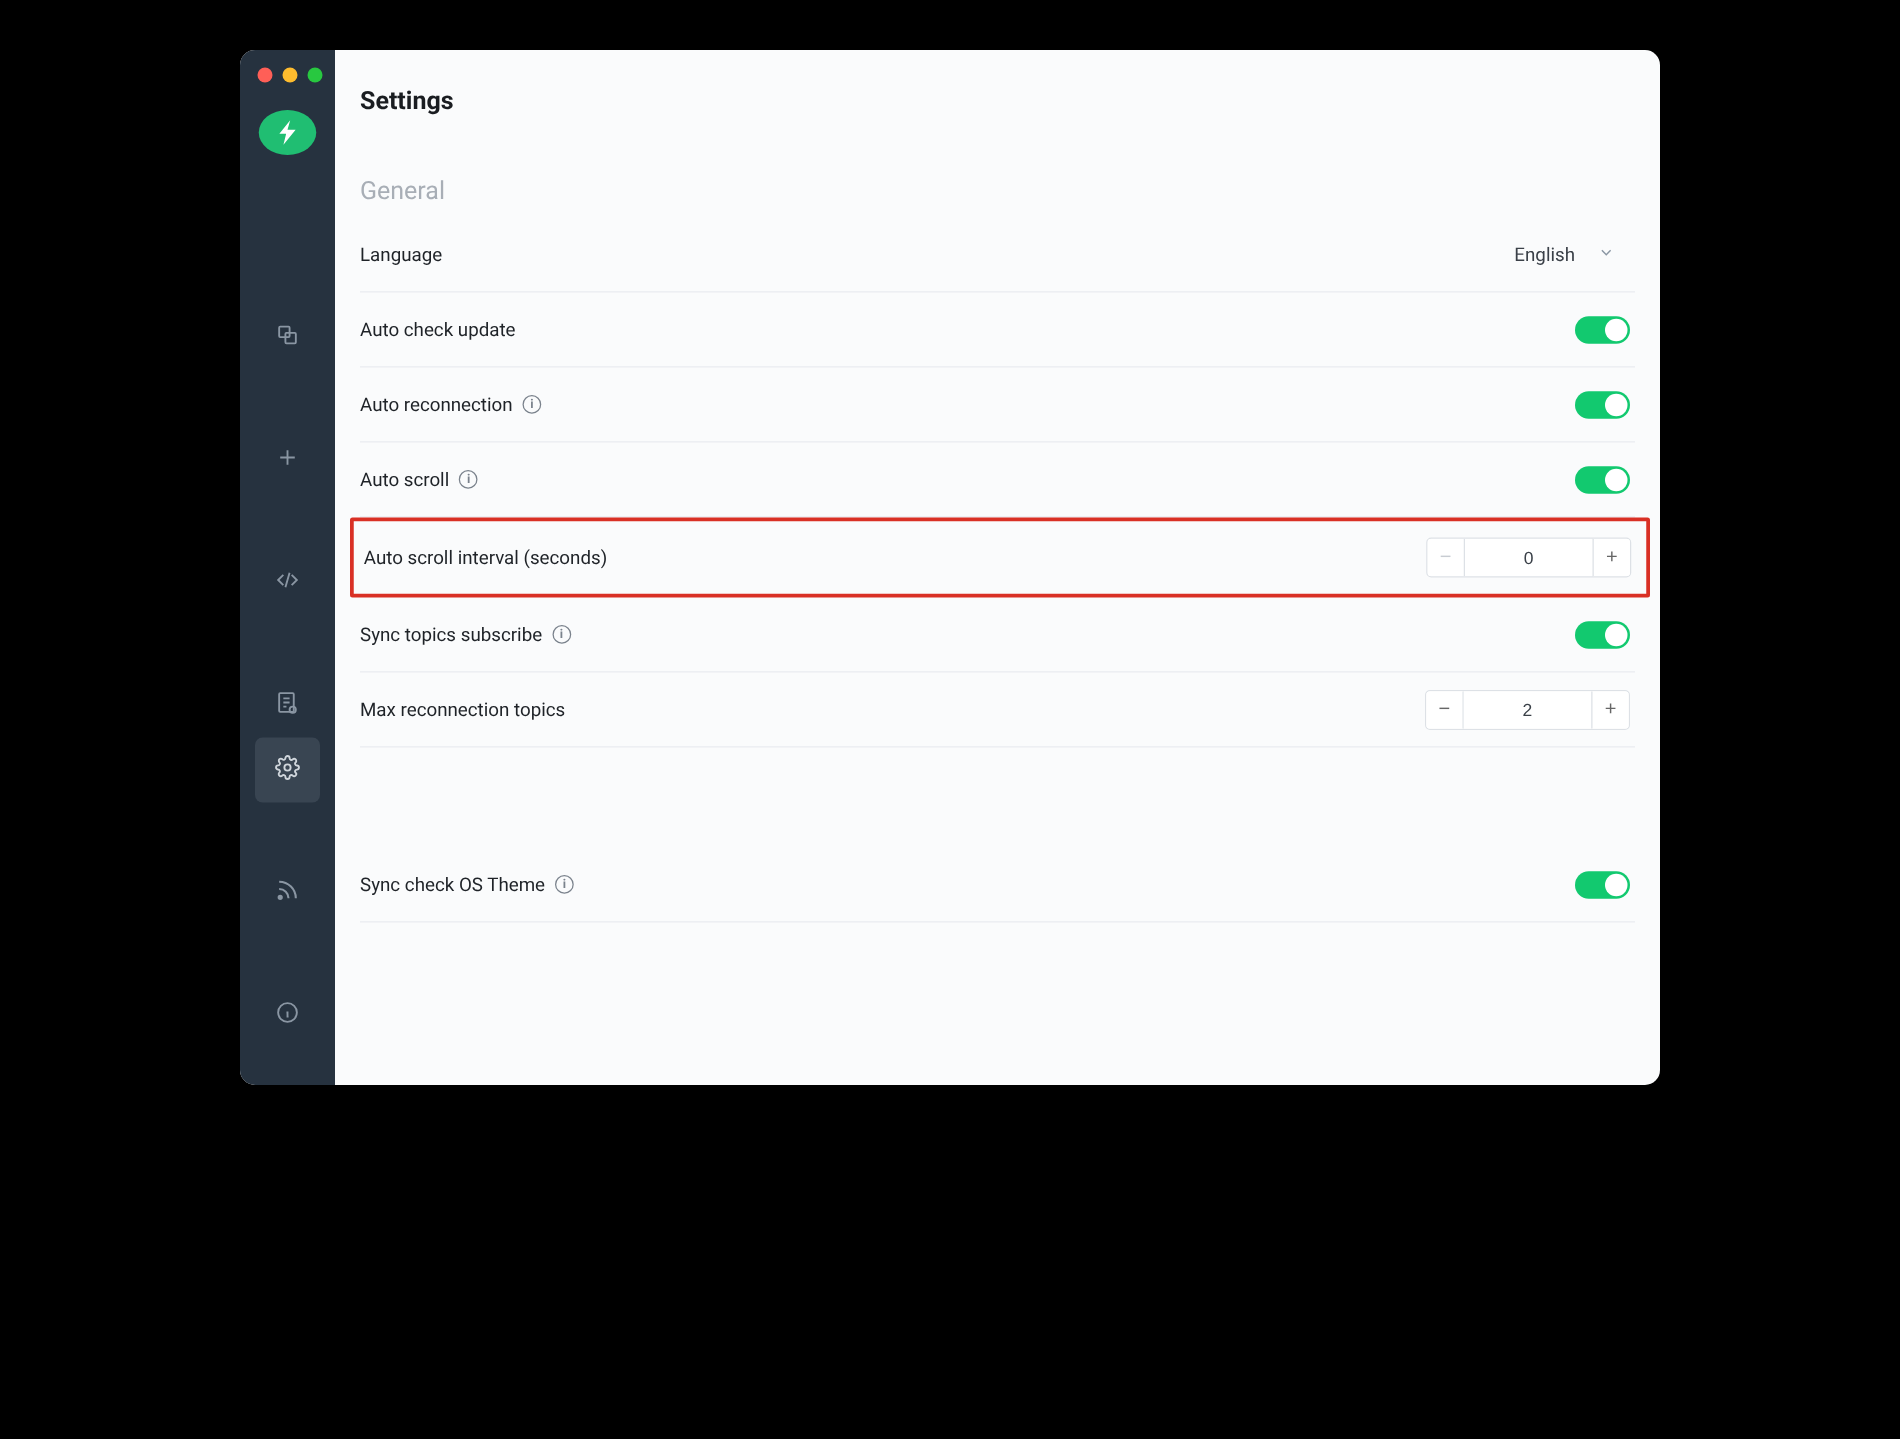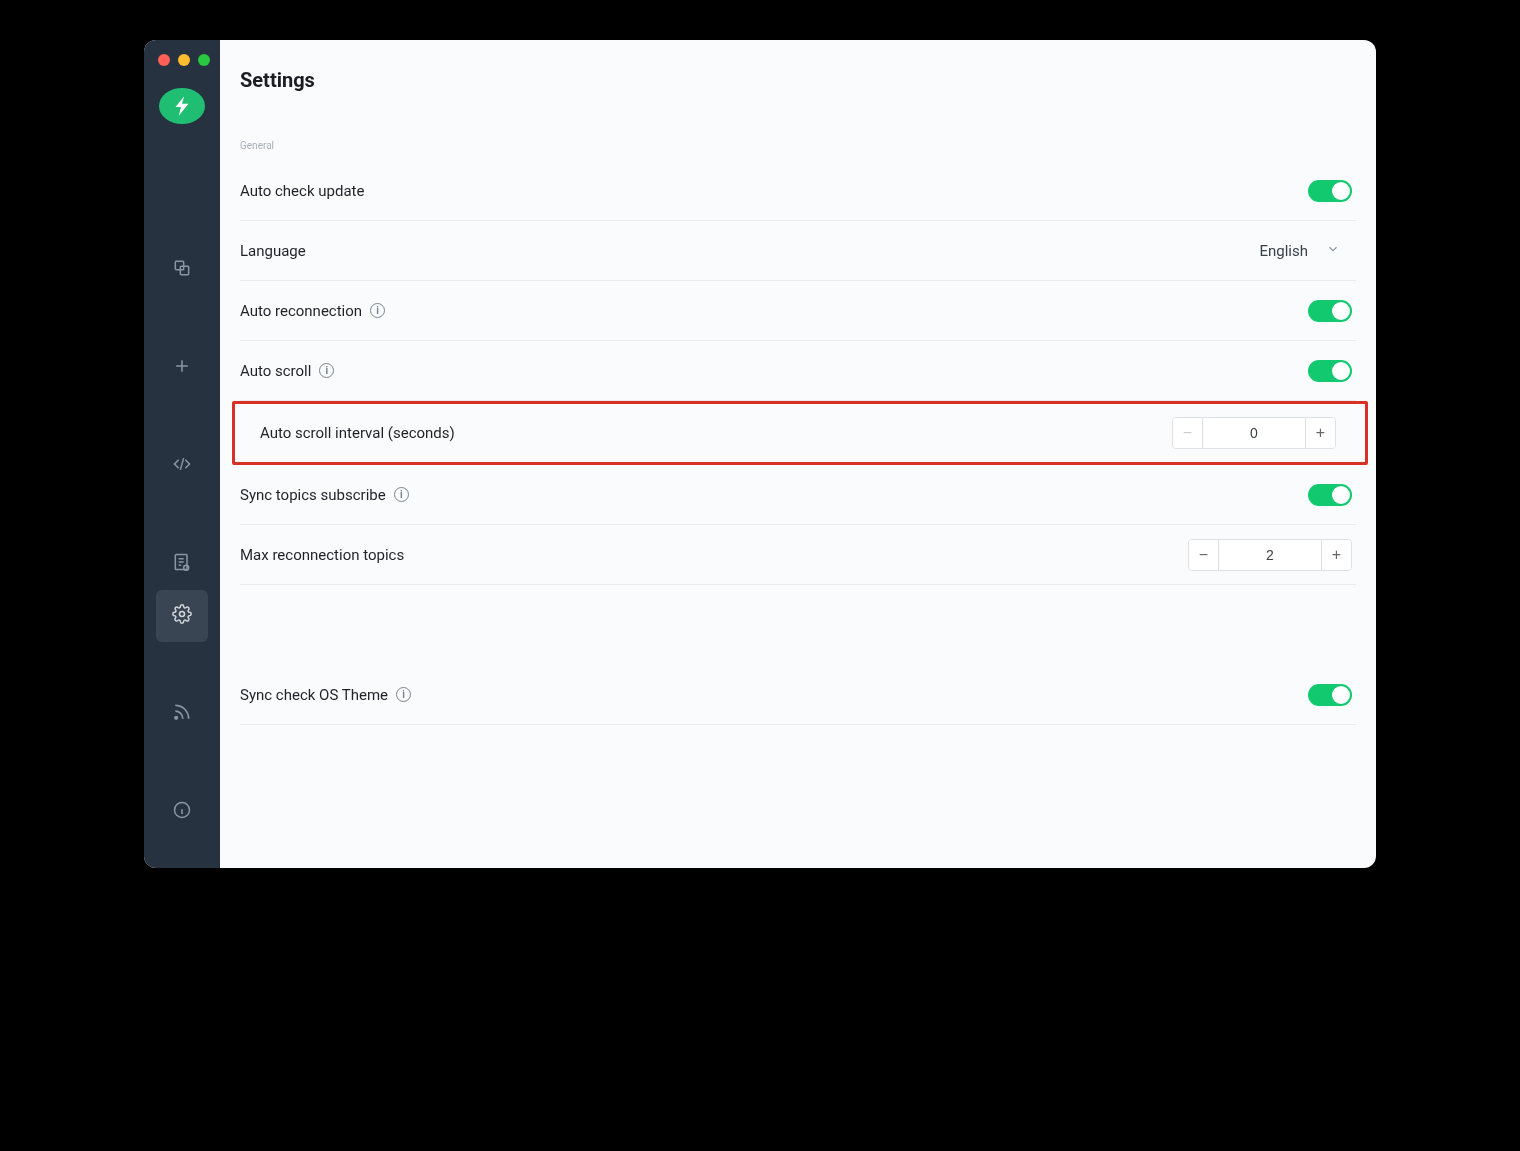--- a/index.html
+++ b/index.html
@@ -7,21 +7,21 @@
     background: #000;
     font-family: -apple-system, BlinkMacSystemFont, "Segoe UI", Roboto, sans-serif;
     width: 1520px;
     height: 1151px;
     display: flex;
     align-items: flex-start;
     justify-content: center;
     padding-top: 40px;
   }
   .window {
-    width: 1232px;
+    width: 1136px;
     height: 828px;
     background: #fafbfc;
     border-radius: 12px;
     overflow: hidden;
     display: flex;
     position: relative;
     box-shadow: 0 10px 40px rgba(0,0,0,0.3);
   }
   .sidebar {
     width: 76px;
@@ -95,21 +95,21 @@
   .main-inner {
     padding: 0 0 0 20px;
   }
   .page-title {
     font-size: 20px;
     font-weight: 700;
     color: #1a1d21;
     margin-bottom: 48px;
   }
   .section-label {
-    font-size: 10px;
+    font-size: 20px;
     color: #a8aeb6;
     margin-bottom: 10px;
   }
   .row {
     display: flex;
     align-items: center;
     justify-content: space-between;
     min-height: 60px;
     border-bottom: 1px solid #e9ecef;
     padding: 0 4px 0 0;
@@ -192,21 +192,21 @@
     text-align: center;
     font-size: 14px;
     color: #3a4048;
     outline: none;
   }
   .highlight {
     border: 3px solid #d93025;
     border-radius: 2px;
     margin-right: 8px;
     margin-left: -8px;
-    padding: 0 25px;
+    padding: 0 8px;
   }
   .highlight .row {
     margin-right: 0;
     border-bottom: none;
     min-height: 58px;
   }
   .section-gap { height: 80px; }
 </style>
 </head>
 <body>
@@ -285,34 +285,34 @@
     </div>
   </div>
 
   <div class="main">
     <div class="main-inner">
       <h1 class="page-title">Settings</h1>
 
       <div class="section-label">General</div>
 
       <div class="row">
-        <div class="row-label">Auto check update</div>
-        <div class="toggle">
-            <div class="knob"></div>
-          </div>
-      </div>
-
-      <div class="row">
         <div class="row-label">Language</div>
         <div class="select">
           <span>English</span>
           <span class="chevron"><svg viewBox="0 0 24 24" stroke="currentColor" stroke-width="2" fill="none">
                 <path d="M6 9l6 6 6-6"></path>
               </svg></span>
         </div>
+      </div>
+
+      <div class="row">
+        <div class="row-label">Auto check update</div>
+        <div class="toggle">
+            <div class="knob"></div>
+          </div>
       </div>
 
       <div class="row">
         <div class="row-label">
           <span>Auto reconnection</span>
           <span class="info-icon">i</span>
         </div>
         <div class="toggle">
             <div class="knob"></div>
           </div>

